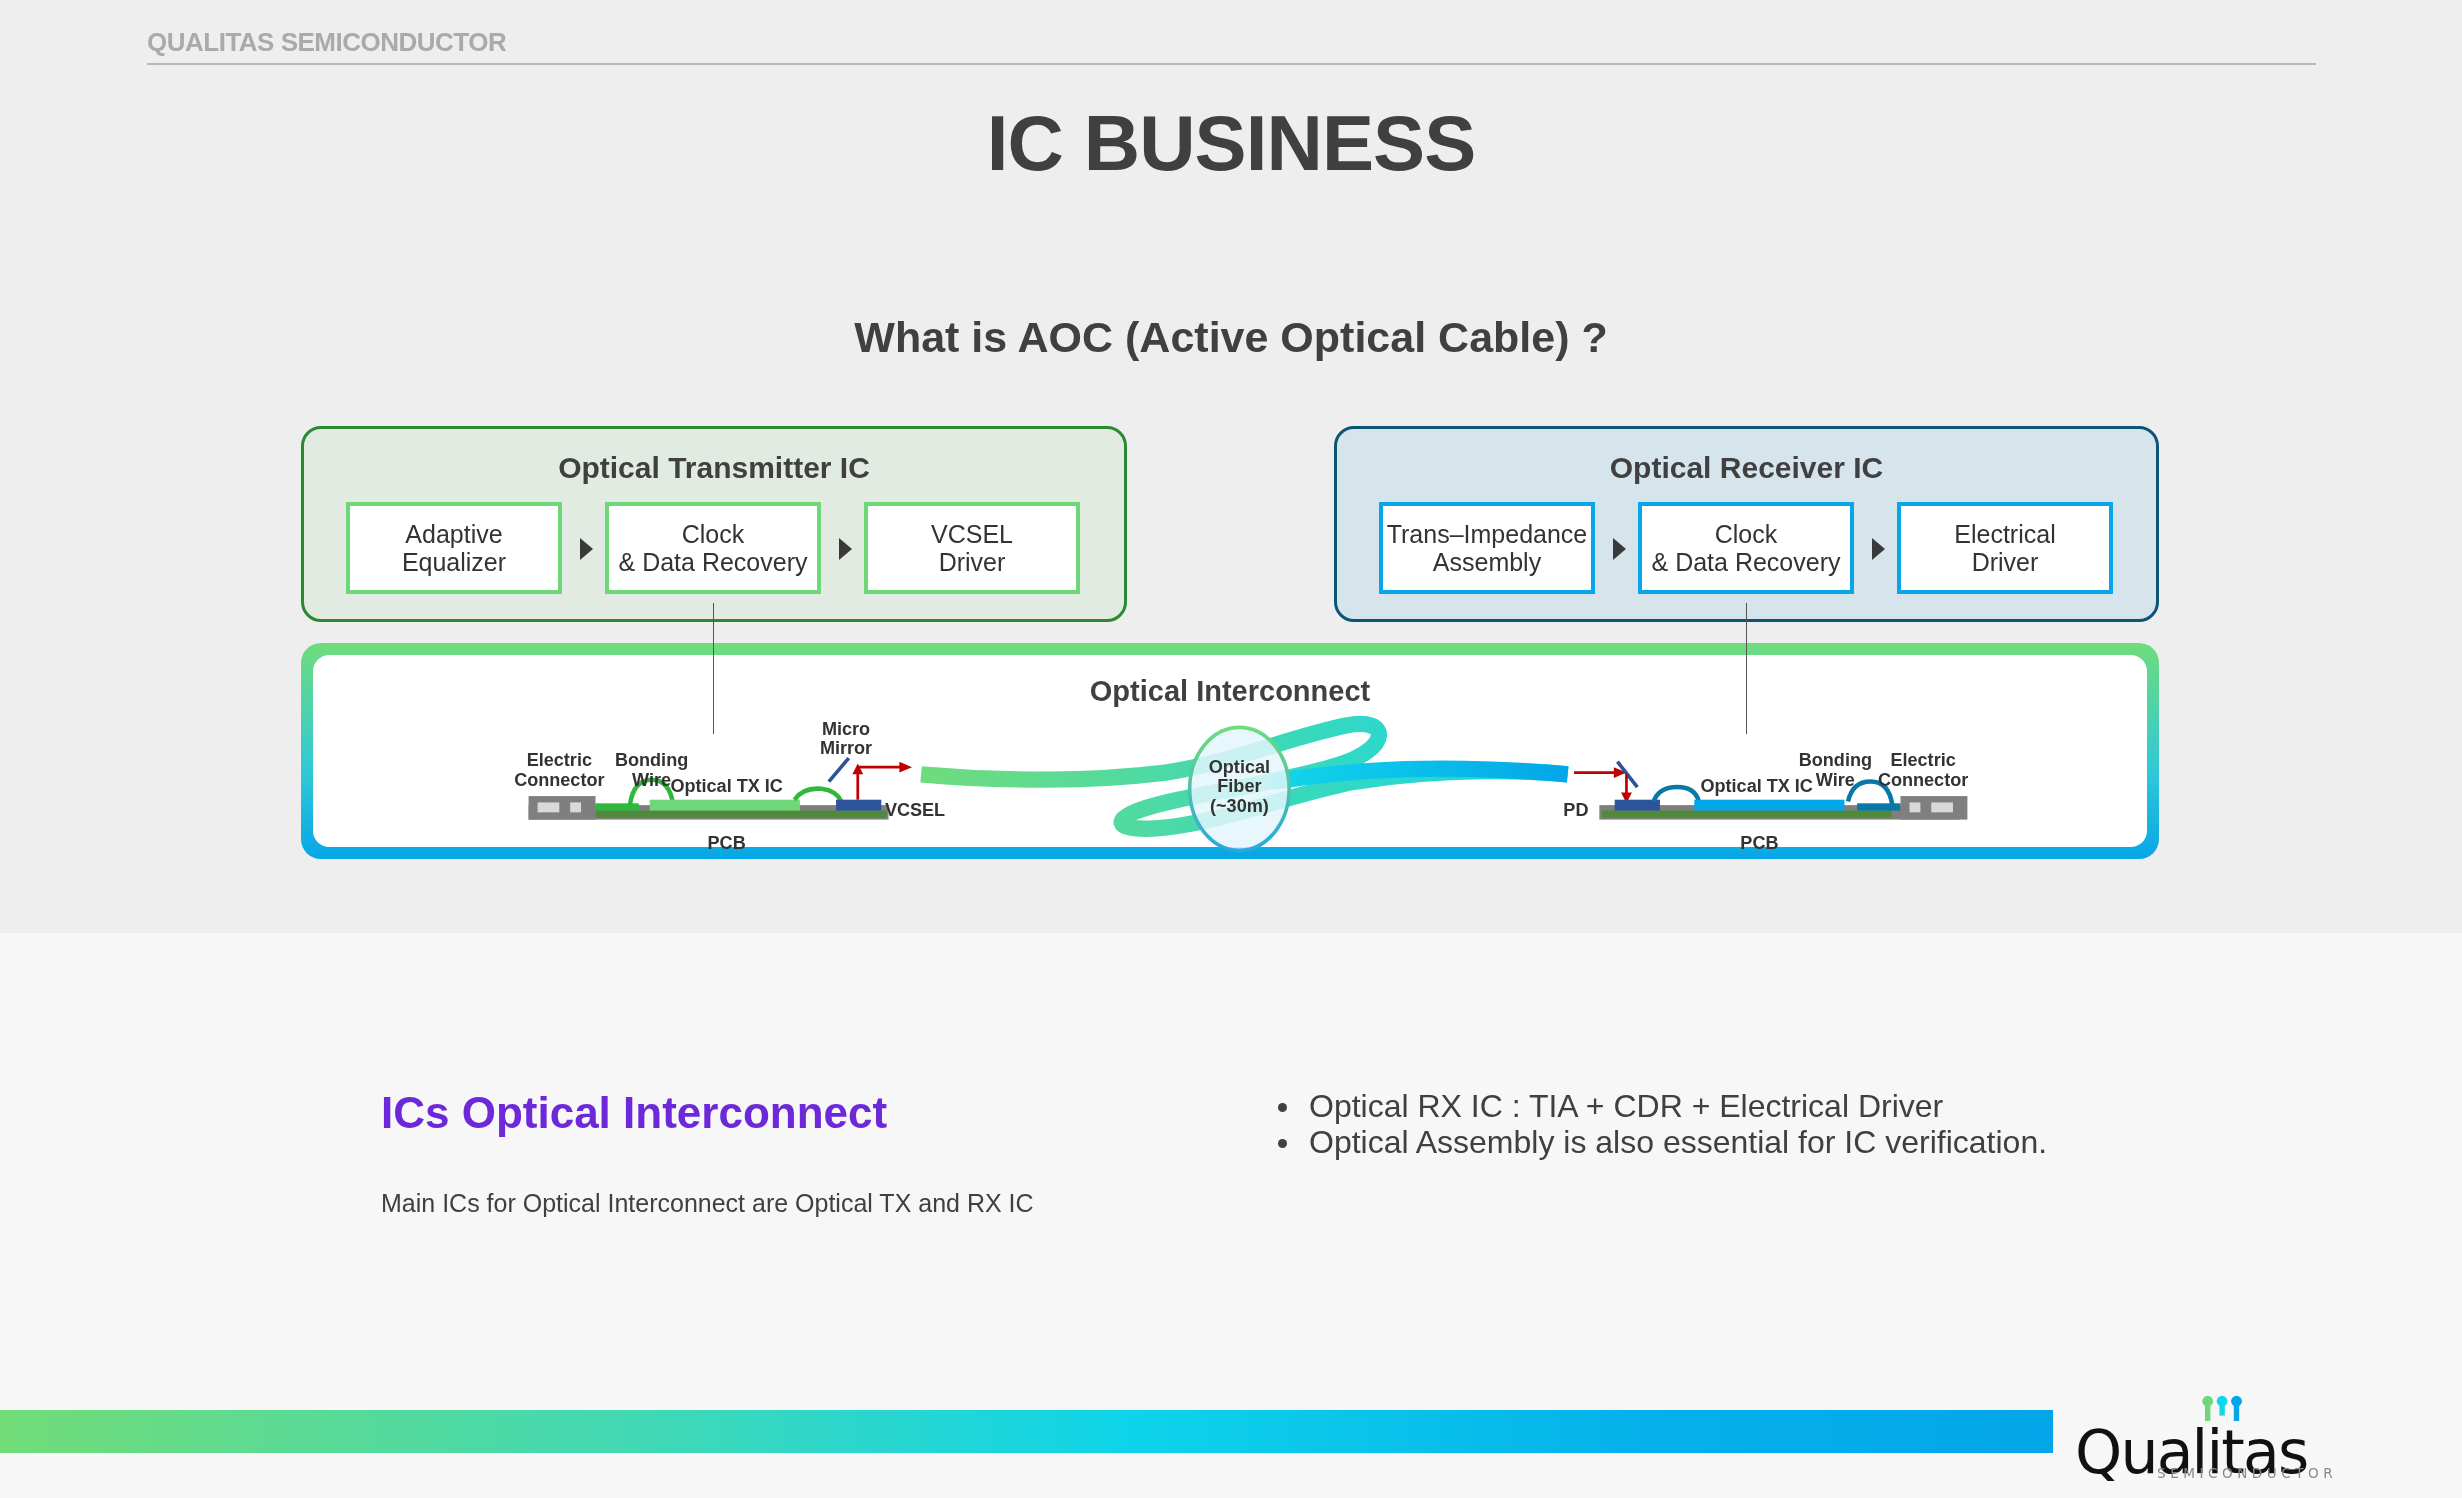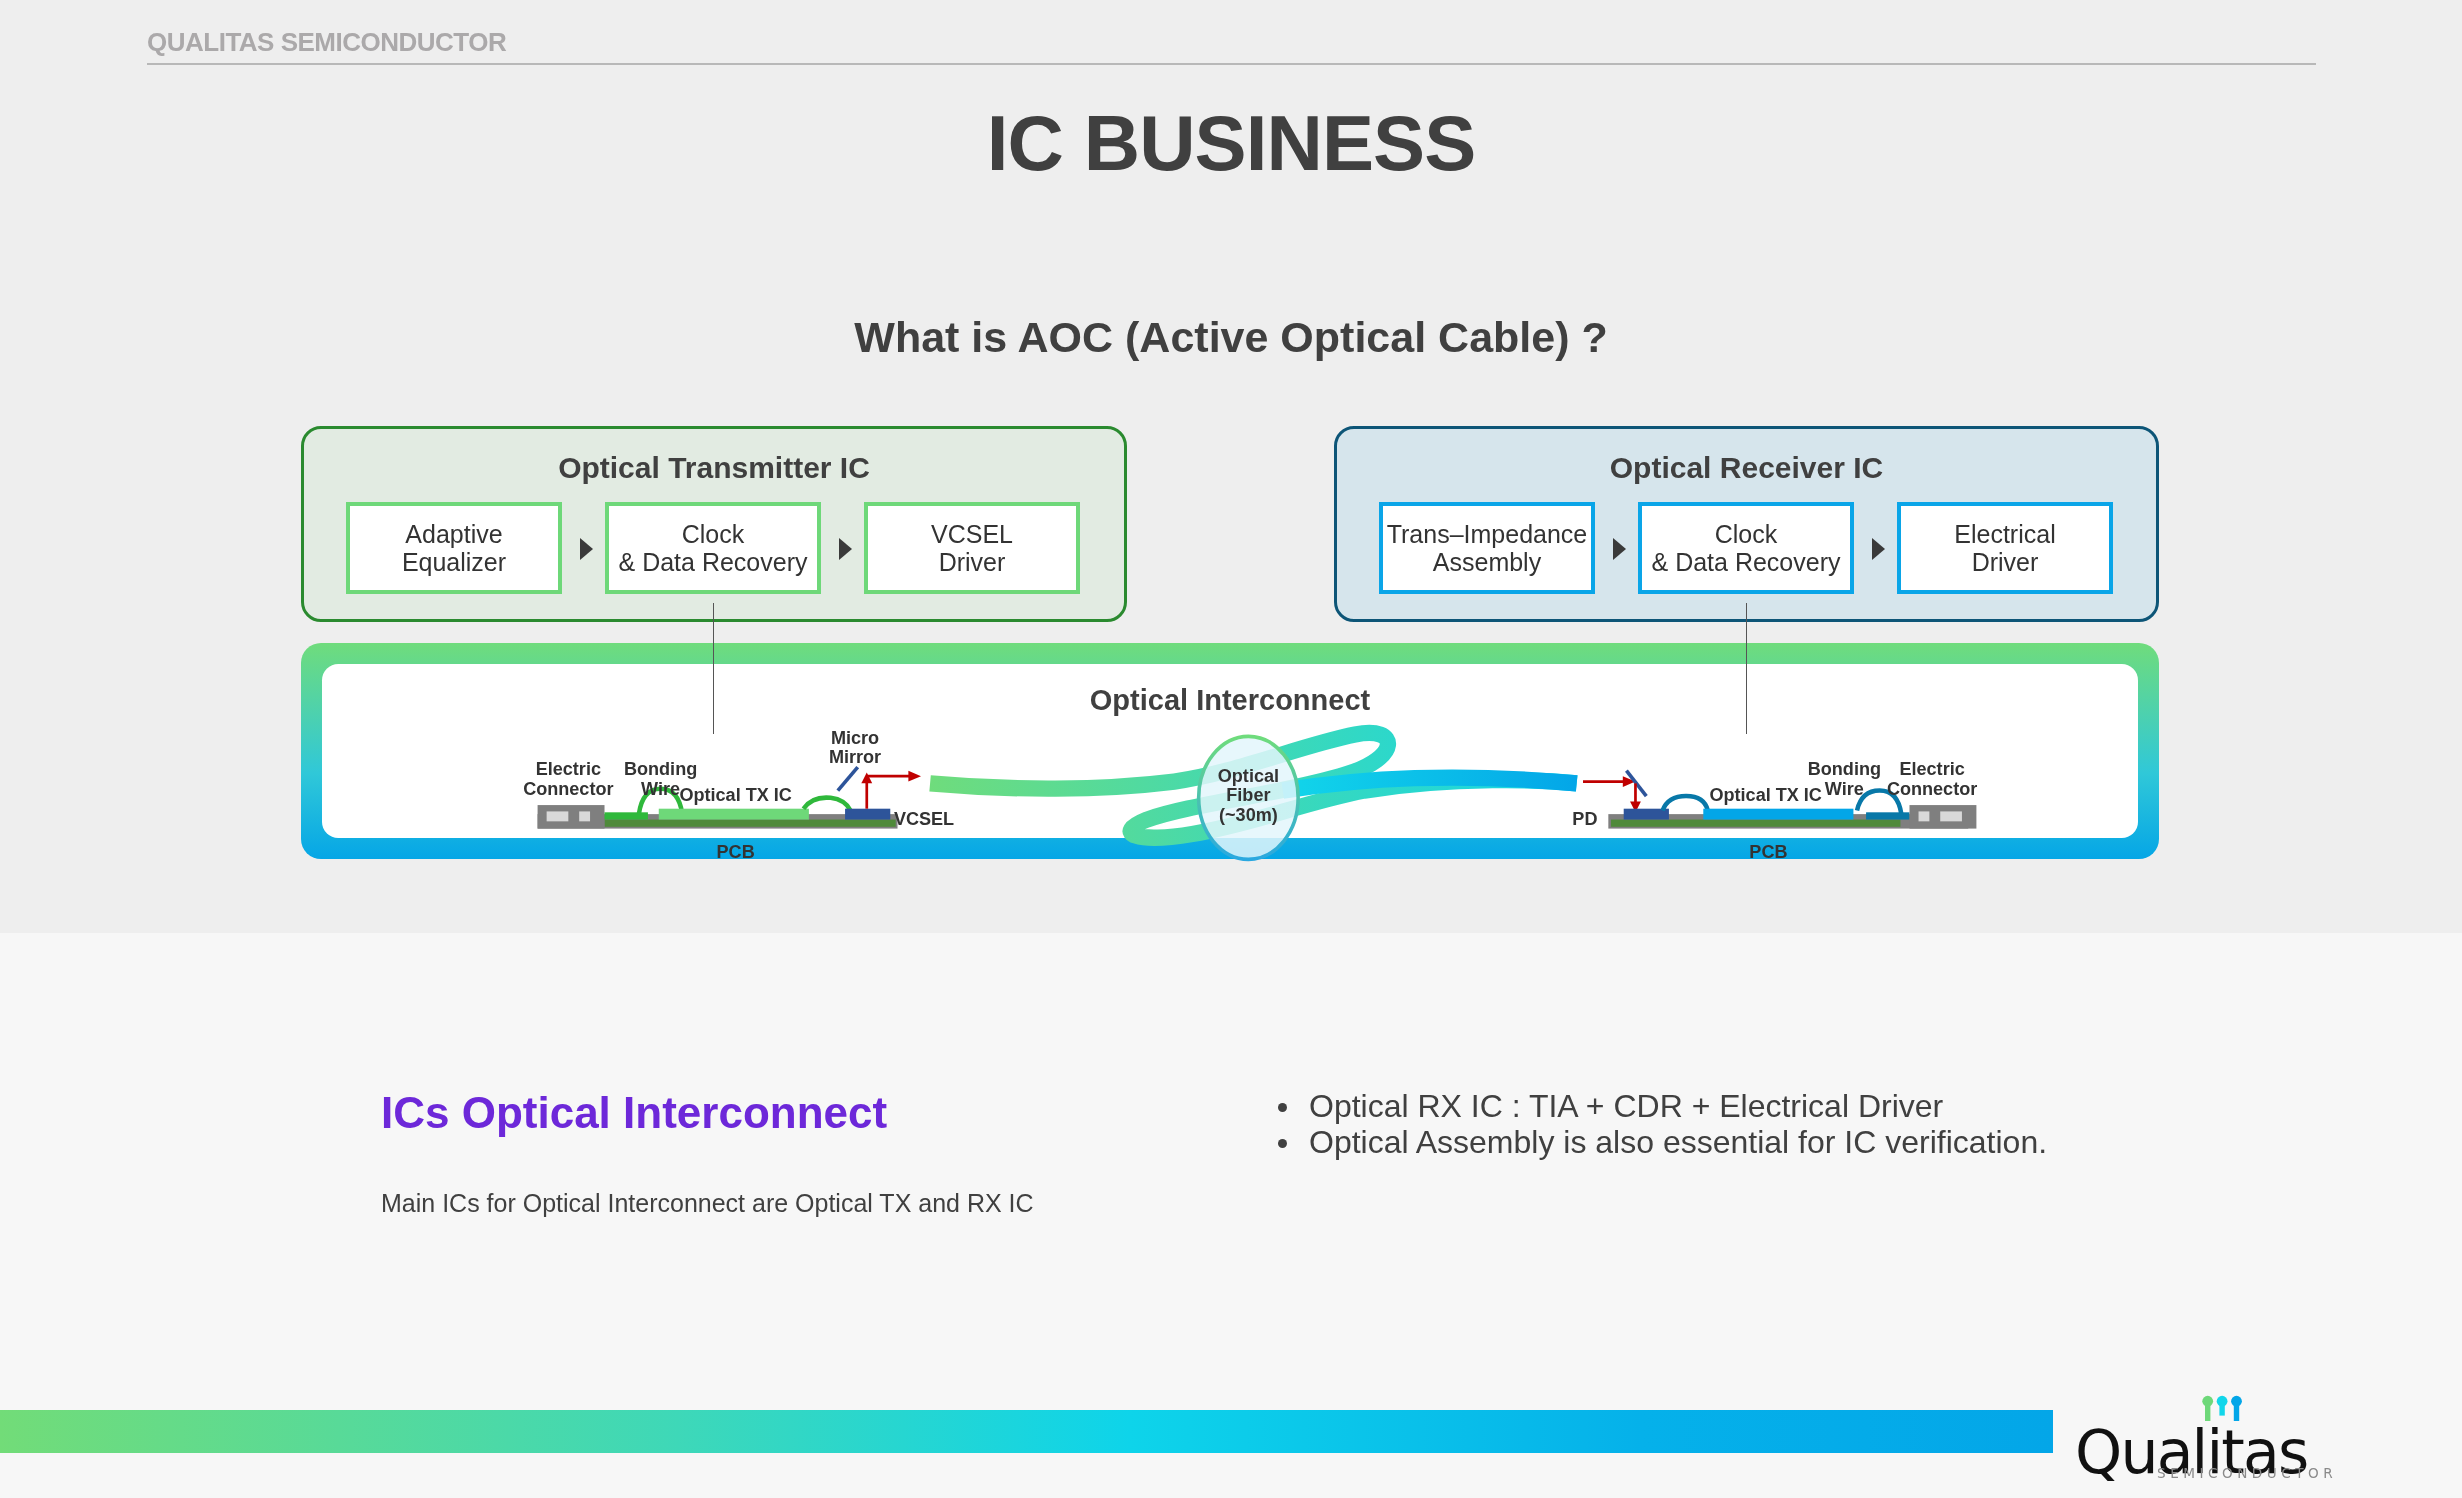--- a/index.html
+++ b/index.html
@@ -14,21 +14,21 @@
   .tx-box { left:301px; top:426px; width:826px; height:196px; background:#e2ebe2; border:3.6px solid #2a8a2f; }
   .rx-box { left:1334px; top:426px; width:825px; height:196px; background:#d6e5ec; border:3.6px solid #0d5577; }
   .box-title { position:absolute; left:0; right:0; top:22px; text-align:center; font-size:30px; font-weight:bold; color:#404040; font-family:"Liberation Sans", sans-serif; }
   .block { position:absolute; top:73px; width:216px; height:92px; box-sizing:border-box; background:#ffffff; display:flex; align-items:center; justify-content:center; text-align:center; font-size:25px; line-height:28px; color:#333; font-family:"Liberation Sans", sans-serif; }
   .tx-box .block { border:4.5px solid #6ed879; }
   .rx-box .block { border:4.5px solid #0aa5e8; }
   .arrow { position:absolute; top:109px; width:0; height:0; border-top:11px solid transparent; border-bottom:11px solid transparent; border-left:13.6px solid #3a3a3a; }
   .ic-box .b1 { left:42px; } .ic-box .b2 { left:301px; } .ic-box .b3 { left:560px; }
   .ic-box .a1 { left:276px; } .ic-box .a2 { left:535px; }
   .connector { width:0.9px; background:#555; }
-  .interconnect { left:301px; top:643px; width:1858px; height:216px; border-radius:20px; padding:21px; box-sizing:border-box; background:linear-gradient(180deg,#6fdc7c 0%,#30c8d8 60%,#05a6e6 100%); }
+  .interconnect { left:301px; top:643px; width:1858px; height:216px; border-radius:20px; padding:12px; box-sizing:border-box; background:linear-gradient(180deg,#6fdc7c 0%,#30c8d8 60%,#05a6e6 100%); }
   .interconnect-inner { width:100%; height:100%; background:#fff; border-radius:16.3px; position:relative; }
   .ic-title { position:absolute; left:0; right:0; top:20px; text-align:center; font-size:29px; font-weight:bold; color:#404040; font-family:"Liberation Sans", sans-serif; }
   svg text { font-family:"Liberation Sans", sans-serif; font-weight:bold; fill:#333; }
   .bottom-heading { left:381px; top:1088px; font-size:44px; font-weight:bold; color:#6d28d9; font-family:"Liberation Sans", sans-serif; }
   .bottom-sub { left:381px; top:1189px; font-size:25px; color:#404040; font-family:"Liberation Sans", sans-serif; }
   .bullets { left:1273px; top:1088px; margin:0; padding:0; list-style:none; font-size:32px; line-height:36px; color:#404040; font-family:"Liberation Sans", sans-serif; }
   .bullets li { position:relative; padding-left:36px; }
   .bullets li .dot { position:absolute; left:5.4px; top:14.5px; width:9px; height:9px; border-radius:50%; background:#404040; }
   .bar { left:0; top:1410px; width:2053px; height:43px; background:linear-gradient(90deg,#72dc78 0%,#3ed8b8 33%,#0ed4ea 55%,#05b1ea 80%,#03a6e8 100%); }
   .logo { left:2075px; top:1394px; width:245px; height:91px; }

